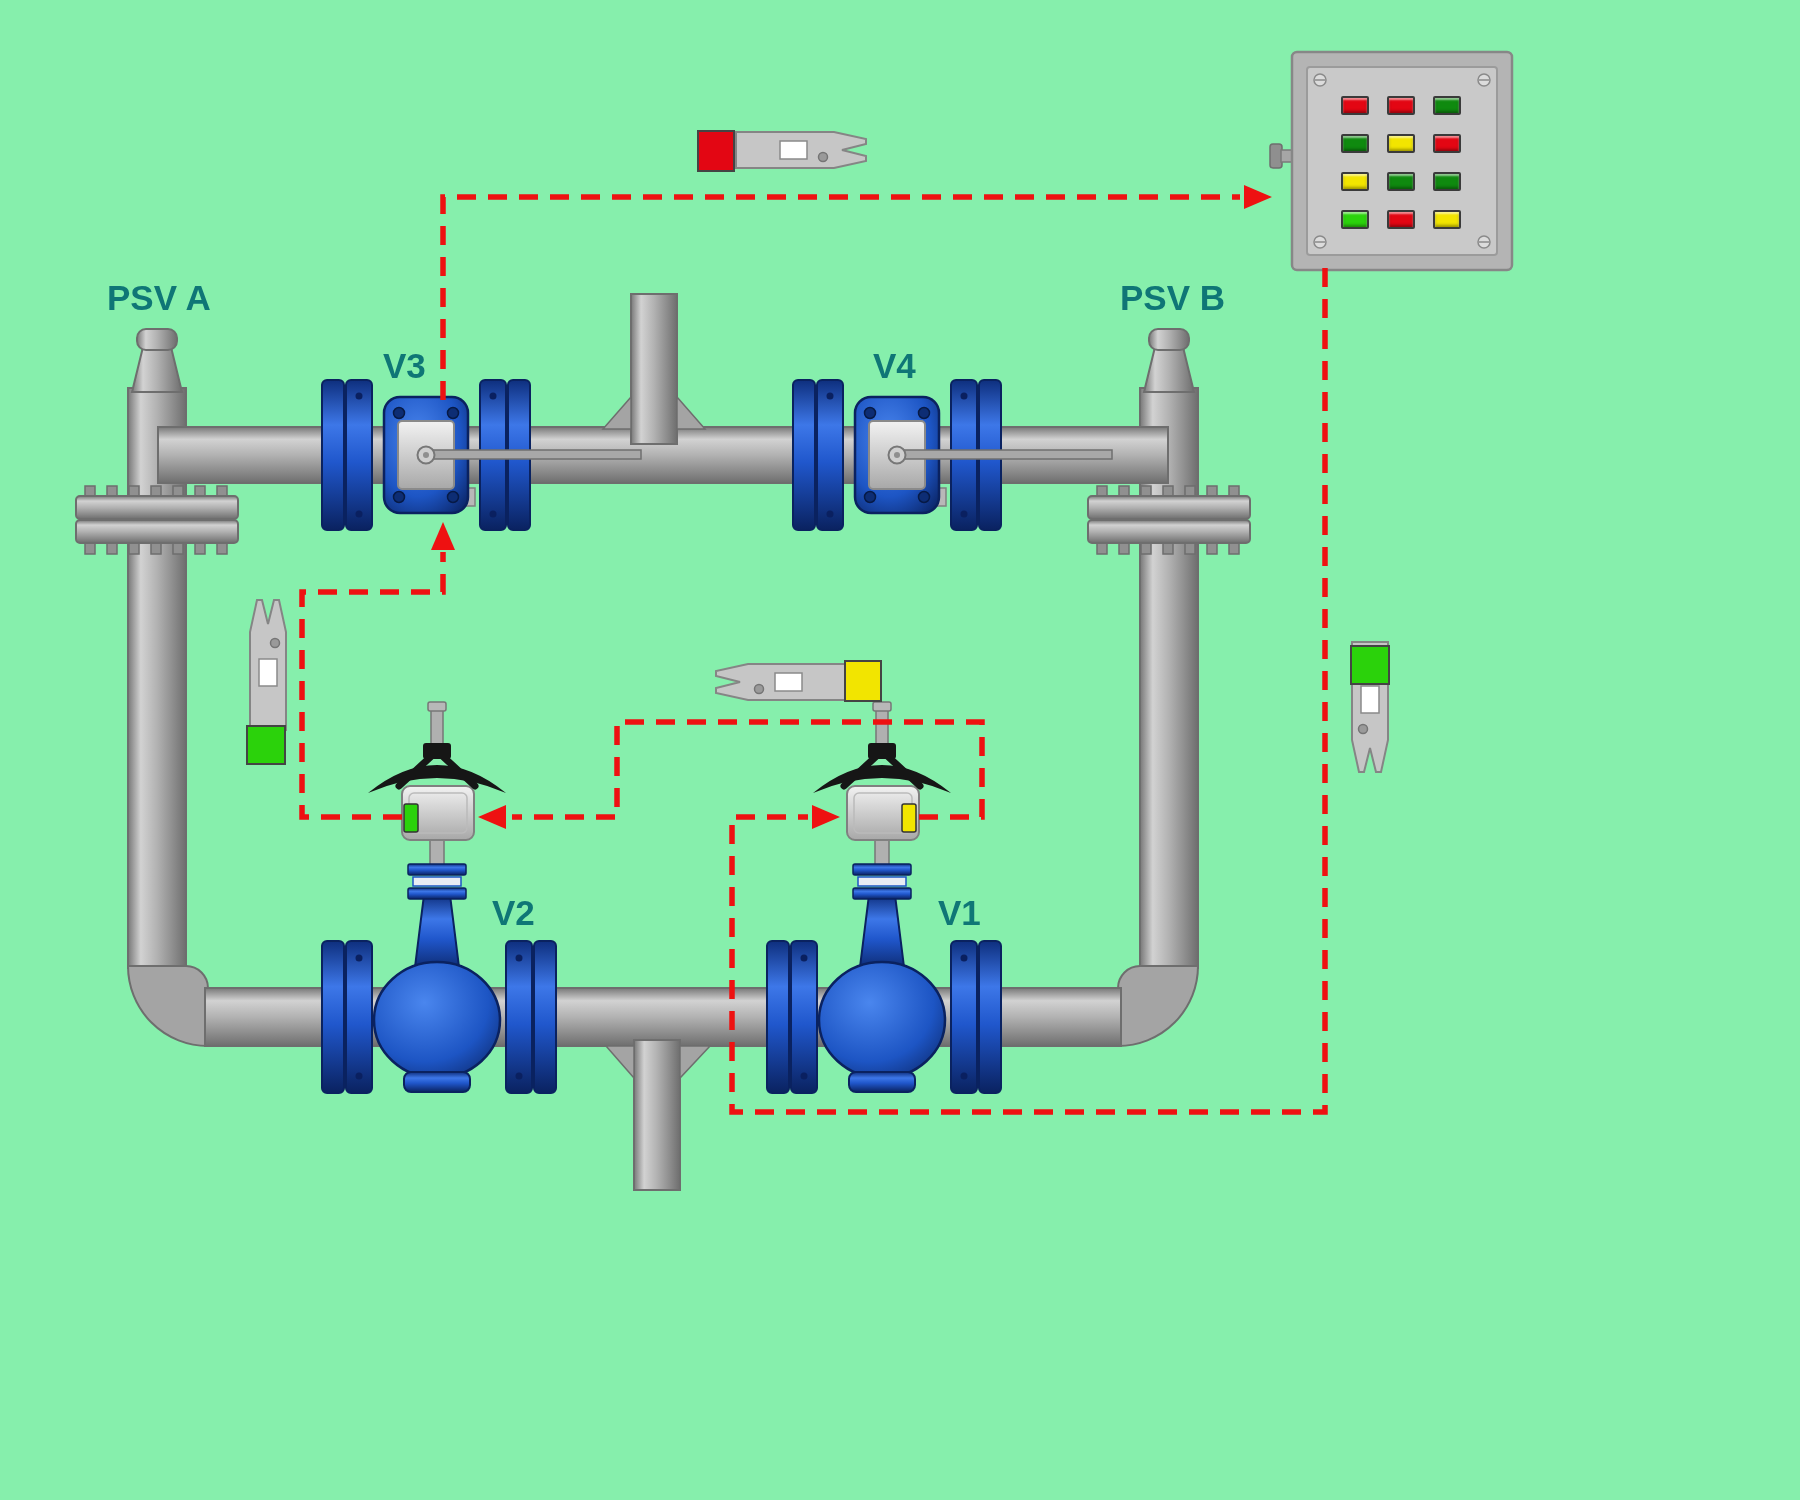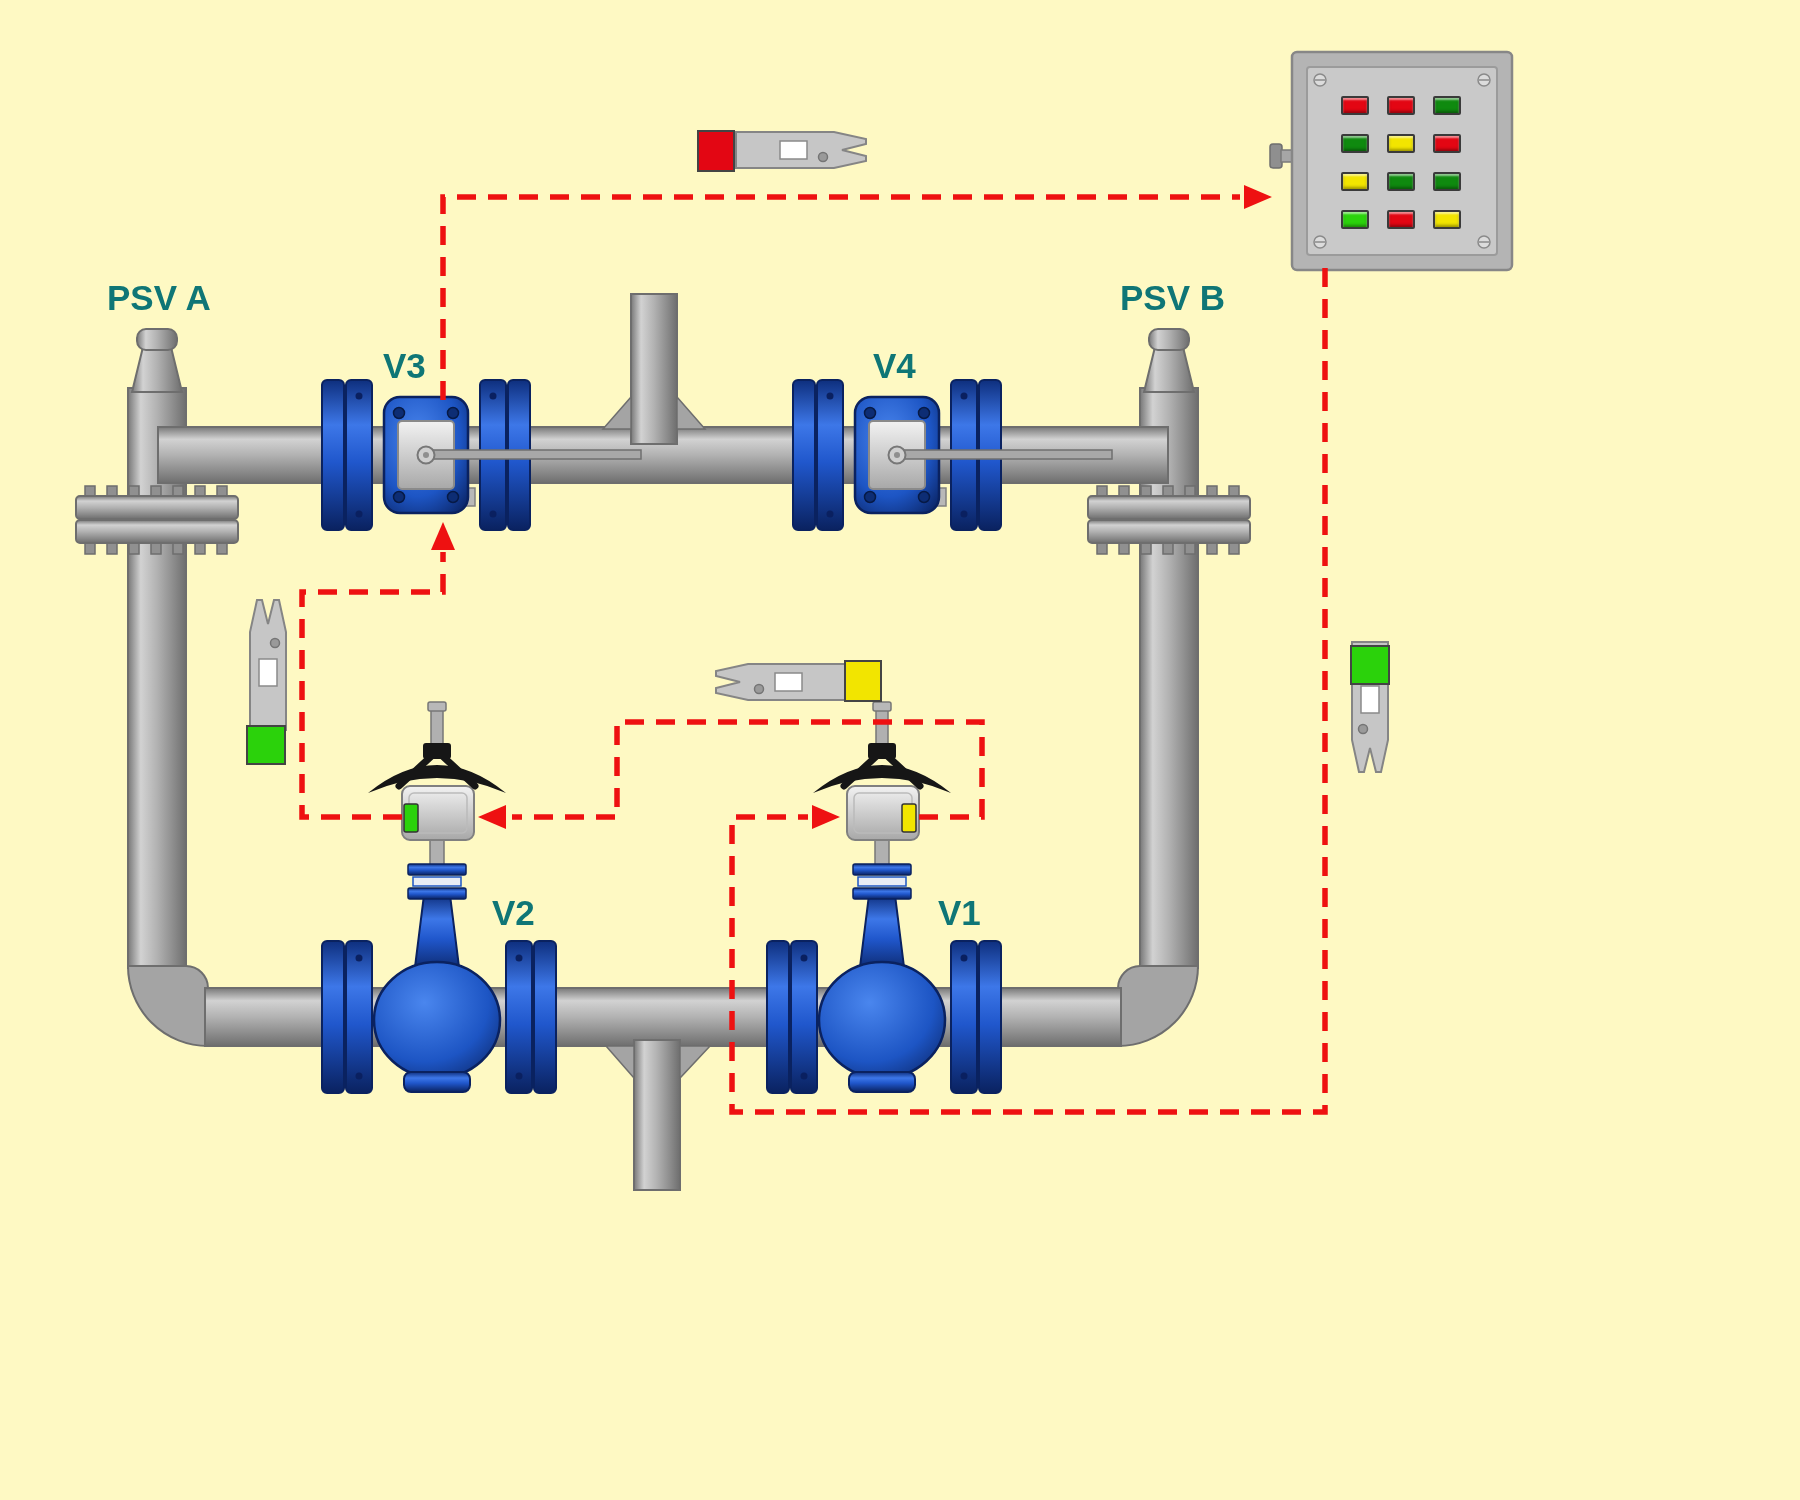--- a/index.html
+++ b/index.html
@@ -1,16 +1,16 @@
 <!DOCTYPE html>
 <html><head>
 <meta charset="utf-8">
 <style>
   html,body{margin:0;padding:0;background:#ffffff;}
-  .stage{position:relative;width:1800px;height:1500px;background:#fef9c3;overflow:hidden;
+  .stage{position:relative;width:1800px;height:1500px;background:#86efac;overflow:hidden;
          font-family:"Liberation Sans",sans-serif;}
   .stage svg{position:absolute;left:0;top:0;}
   .panel-lights{position:absolute;left:1341px;top:96px;display:grid;
     grid-template-columns:repeat(3,28px);grid-template-rows:repeat(4,19px);
     column-gap:18px;row-gap:19px;z-index:5;}
   .light{width:28px;height:19px;border:2px solid #3a3a3a;border-radius:2px;box-sizing:border-box;
     box-shadow:inset 0 2px 2px rgba(255,255,255,.55), inset 0 -2px 3px rgba(0,0,0,.35);}
 </style>
 </head>
 <body>

